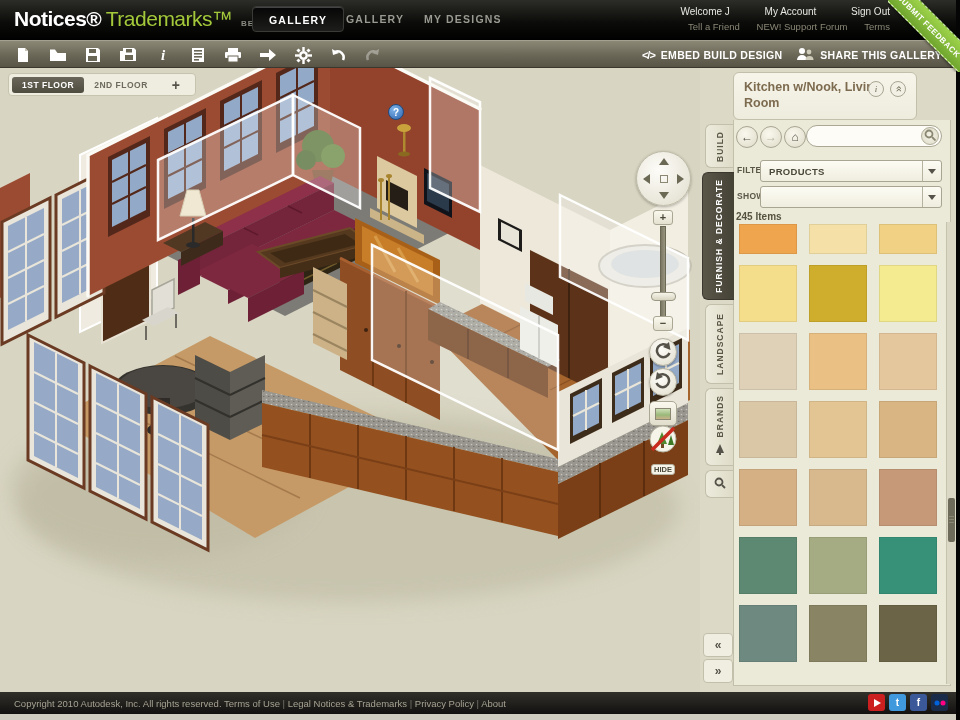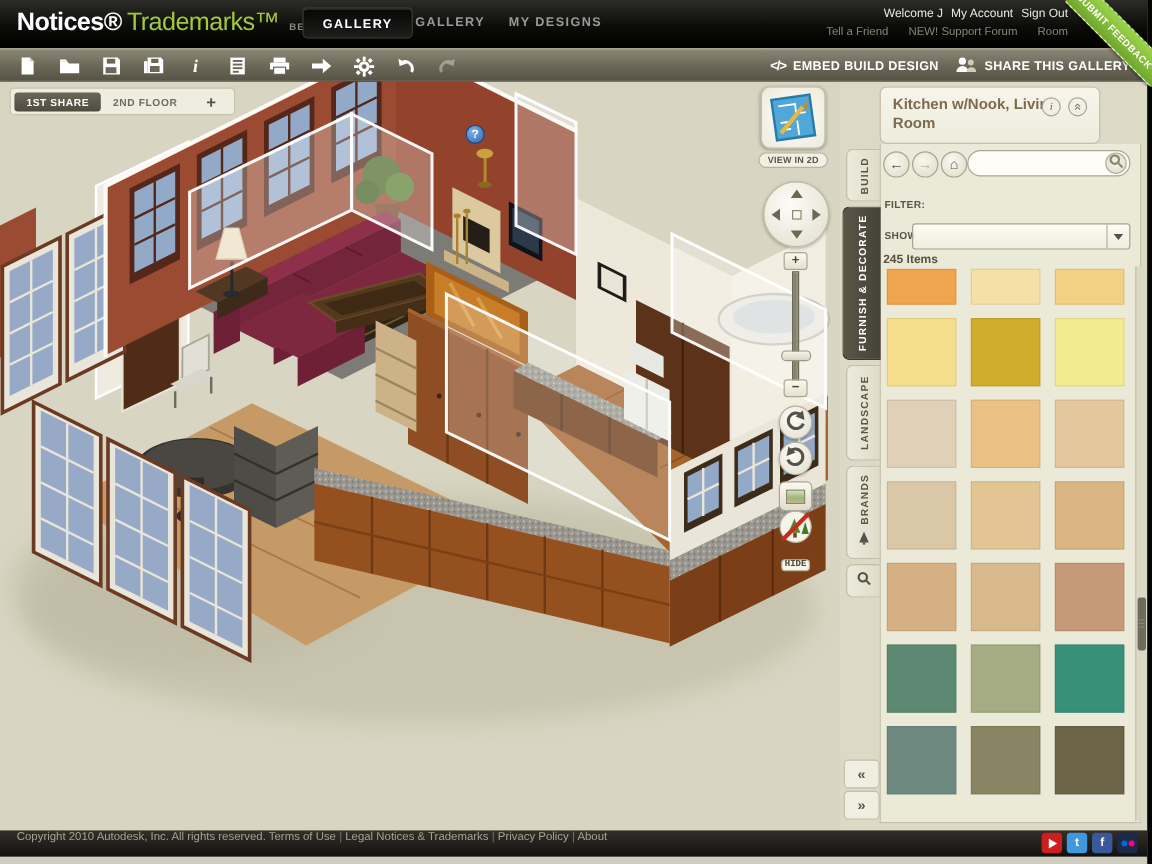--- a/index.html
+++ b/index.html
@@ -11,21 +11,21 @@
     background:linear-gradient(#2c2c28,#0c0c0a 55%,#000); z-index:40; }
   .logo { position:absolute; left:14px; top:7px; white-space:nowrap; }
   .logo .ad { color:#fff; font-weight:bold; font-size:21px; letter-spacing:-.5px; }
   .logo .hs { color:#A3C93A; font-size:21px; letter-spacing:-.5px; }
   .logo .beta { color:#8a8a82; font-size:8px; font-weight:bold; letter-spacing:1px; margin-left:4px; }
   .nav-tab { position:absolute; top:6px; height:26px; line-height:26px; color:#9a9a92;
     font-size:10.5px; font-weight:bold; letter-spacing:1.2px; cursor:pointer; }
   .nav-tab.active { background:linear-gradient(#060606,#1d1d1b); border:1px solid #3a3a36;
     border-radius:4px; color:#fff; padding:0 16px; box-shadow:inset 0 1px 0 #444; }
   .userlinks { position:absolute; right:66px; top:6px; text-align:right; font-size:10px; }
-  .userlinks .row1 a { color:#e8e8e2; margin-left:4px; text-decoration:none; }
+  .userlinks .row1 a { color:#e8e8e2; margin-left:32px; text-decoration:none; }
   .userlinks .row2 { margin-top:4px; }
   .userlinks .row2 a { color:#8a8776; margin-left:14px; text-decoration:none; font-size:9.5px; }
   .ribbon-wrap { position:absolute; right:0; top:0; width:72px; height:72px; overflow:hidden; z-index:60; }
   .ribbon { position:absolute; top:14px; right:-36px; width:134px; height:24px;
     background:linear-gradient(#9ED44A,#6FA52E); transform:rotate(45deg);
     color:#fff; font-size:8px; font-weight:bold; letter-spacing:.5px; text-align:center;
     line-height:24px; border:1px dashed rgba(255,255,255,.7); box-shadow:0 1px 3px rgba(0,0,0,.5); }
 
   
   .toolbar { position:absolute; left:0; top:40px; width:956px; height:28px;
@@ -82,21 +82,21 @@
     background:linear-gradient(#F6F4E8,#D8D5C2); border:1px solid #9a9784; border-radius:4px; z-index:6; cursor:grab; }
   .navcirc { position:absolute; width:28px; height:28px; border-radius:50%;
     background:radial-gradient(circle at 40% 35%, #FDFCF8, #E0DDCC); border:1px solid #b5b2a0;
     box-shadow:0 1px 2px rgba(0,0,0,.3); display:flex; align-items:center; justify-content:center; z-index:6; cursor:pointer; }
   .snapbtn { position:absolute; left:649px; top:333px; width:28px; height:25px; border-radius:5px;
     background:linear-gradient(#FBF9EE,#E0DDCC); border:1px solid #aaa795; z-index:6; cursor:pointer;
     display:flex; align-items:center; justify-content:center; }
   .snapbtn .ph { width:16px; height:12px; background:linear-gradient(#cfe0b8,#9ab87a 60%,#C9B288); border:1px solid #8a8772; }
   .hidebtn { position:absolute; left:645px; top:356px; width:36px; text-align:center; z-index:6; cursor:pointer; }
   .hidebtn .lbl { margin-top:1px; background:#F6F4E8; border:1px solid #b5b2a0; border-radius:3px;
-    font-size:7.5px; font-weight:bold; color:#4a4838; padding:0 2px; display:inline-block;font-family:Liberation Mono, monospace; }
+    font-size:7.5px; font-weight:bold; color:#4a4838; padding:0 2px; display:inline-block; }
 
   
   #panel { position:absolute; left:700px; top:68px; width:256px; height:624px; background:#DCD9C7; }
   .title-card { position:absolute; left:33px; top:4px; width:184px; height:48px;
     background:linear-gradient(#F7F5EA,#EEECDD); border:1px solid #c2bfaa; border-radius:6px; z-index:3; }
   .title-card .t { position:absolute; left:10px; top:7px; width:170px; font-size:12.5px; font-weight:bold;
     color:#7d6b50; line-height:1.25; }
   .circ-sm { position:absolute; width:16px; height:16px; border-radius:50%; background:#F2F0E4;
     border:1px solid #a8a592; color:#6b6854; font-size:9px; text-align:center; line-height:14px; cursor:pointer; }
   .content-card { position:absolute; left:33px; top:52px; width:218px; height:566px;
@@ -138,21 +138,21 @@
     letter-spacing:1px; color:#5a5748; }
   .vtab.active { left:2px; width:32px; background:linear-gradient(90deg,#5a5749,#454236); border-color:#3a382e; z-index:4; }
   .vtab.active span { color:#fff; }
 
   .pcollapse { position:absolute; left:3px; width:30px; height:24px; background:#F0EEE1;
     border:1px solid #c2bfaa; border-radius:4px; font-size:12px; font-weight:bold; color:#55524a;
     text-align:center; line-height:22px; z-index:4; cursor:pointer; }
 
   
   .footer { position:absolute; left:0; top:692px; width:956px; height:22px;
-    background:linear-gradient(#32302a,#121110); display:flex; align-items:flex-start; z-index:40; }
+    background:linear-gradient(#32302a,#121110); display:flex; align-items:center; z-index:40; }
   .footer .txt { margin-left:14px; font-size:9.5px; color:#a5a292; white-space:nowrap; }
   .footer a { color:#a5a292; text-decoration:none; }
   .footer .sep::after { content:" | "; color:#76736a; }
   .social { position:absolute; right:8px; top:2px; display:flex; gap:4px; }
   .soc { width:17px; height:17px; border-radius:3px; display:flex; align-items:center; justify-content:center;
     font-size:10px; font-weight:bold; color:#fff; cursor:pointer; }
   .edge-right { position:absolute; left:956px; top:0; width:4px; height:720px; background:#050505; z-index:50; }
   .edge-bottom { position:absolute; left:0; top:714px; width:956px; height:6px; background:#CFCDBF; z-index:41; }
 </style>
 </head>
@@ -171,21 +171,21 @@
     <div class="nav-tab" style="left:424px;">MY DESIGNS</div>
     <div class="userlinks">
       <div class="row1">
         <a href="#">Welcome J</a>
         <a href="#">My Account</a>
         <a href="#">Sign Out</a>
       </div>
       <div class="row2">
         <a href="#">Tell a Friend</a>
         <a href="#">NEW! Support Forum</a>
-        <a href="#">Room</a>
+        <a href="#">Terms</a>
       </div>
     </div>
   </div>
   <div class="ribbon-wrap">
     <div class="ribbon">SUBMIT FEEDBACK</div>
   </div>
 
   <div class="toolbar">
     <div class="tb-icons">
       <div class="tb-btn">
@@ -537,40 +537,27 @@
       </g>
 
       <g>
         <rect x="403" y="62" width="2.5" height="22" fill="#B08A2E"></rect>
         <ellipse cx="404" cy="60" rx="7" ry="4" fill="#C9A23C"></ellipse>
         <ellipse cx="404" cy="86" rx="6" ry="2.5" fill="#8A6A20"></ellipse>
       </g>
     </svg>
 
     <div class="floor-tabs">
-      <div class="floor-tab active">1ST SHARE</div>
+      <div class="floor-tab active">1ST FLOOR</div>
       <div class="floor-tab">2ND FLOOR</div>
       <div class="floor-add">+</div>
     </div>
 
     <div class="help-badge">?</div>
 
-    <div class="view2d">
-      <div class="card">
-        <svg width="44" height="42">
-            <g transform="rotate(-8 22 21)">
-              <rect x="6" y="4" width="32" height="34" fill="#4FA8D8" stroke="#2A7AA8" stroke-width="2"></rect>
-              <path d="M11 10 h14 v8 h8 M11 24 h10 M25 24 v12 M11 30 h8" stroke="#fff" stroke-width="1.5" fill="none"></path>
-            </g>
-            <line x1="12" y1="34" x2="30" y2="12" stroke="#E8B93E" stroke-width="3.5"></line>
-            <polygon points="30,12 35,6 33,15" fill="#C98A2E"></polygon>
-          </svg>
-      </div>
-      <div class="lbl">VIEW IN 2D</div>
-    </div>
 
     <div class="panpad">
       <div class="pp-ar pp-up"></div>
       <div class="pp-ar pp-dn"></div>
       <div class="pp-ar pp-lf"></div>
       <div class="pp-ar pp-rt"></div>
       <div class="pp-ctr"></div>
     </div>
     <div class="zbtn" style="left:653px; top:142px;">+</div>
     <div class="ztrack"></div>
@@ -641,20 +628,26 @@
     <div class="searchbox">
       <input type="text" placeholder="" style="">
       <div class="mag">
         <span><svg width="12" height="12">
               <circle cx="5" cy="5" r="3.5" fill="none" stroke="#8a8772" stroke-width="1.8"></circle>
               <line x1="8" y1="8" x2="11.5" y2="11.5" stroke="#8a8772" stroke-width="1.8"></line>
             </svg></span>
       </div>
     </div>
     <div class="flabel" style="left:37px; top:97px;">FILTER:</div>
+    <div class="dropdown" style="top:92px;">
+      <span class="val">PRODUCTS</span>
+      <span class="dd-seg">
+          <i class="dd-tri"></i>
+        </span>
+    </div>
     <div class="flabel" style="left:37px; top:123px;">SHOW:</div>
     <div class="dropdown" style="top:118px;">
       <span class="val"></span>
       <span class="dd-seg">
           <i class="dd-tri"></i>
         </span>
     </div>
     <div class="items-count">245 Items</div>
     <div class="swatch-grid">
         <div class="swatch" style="background: rgb(239, 165, 78);"></div>

